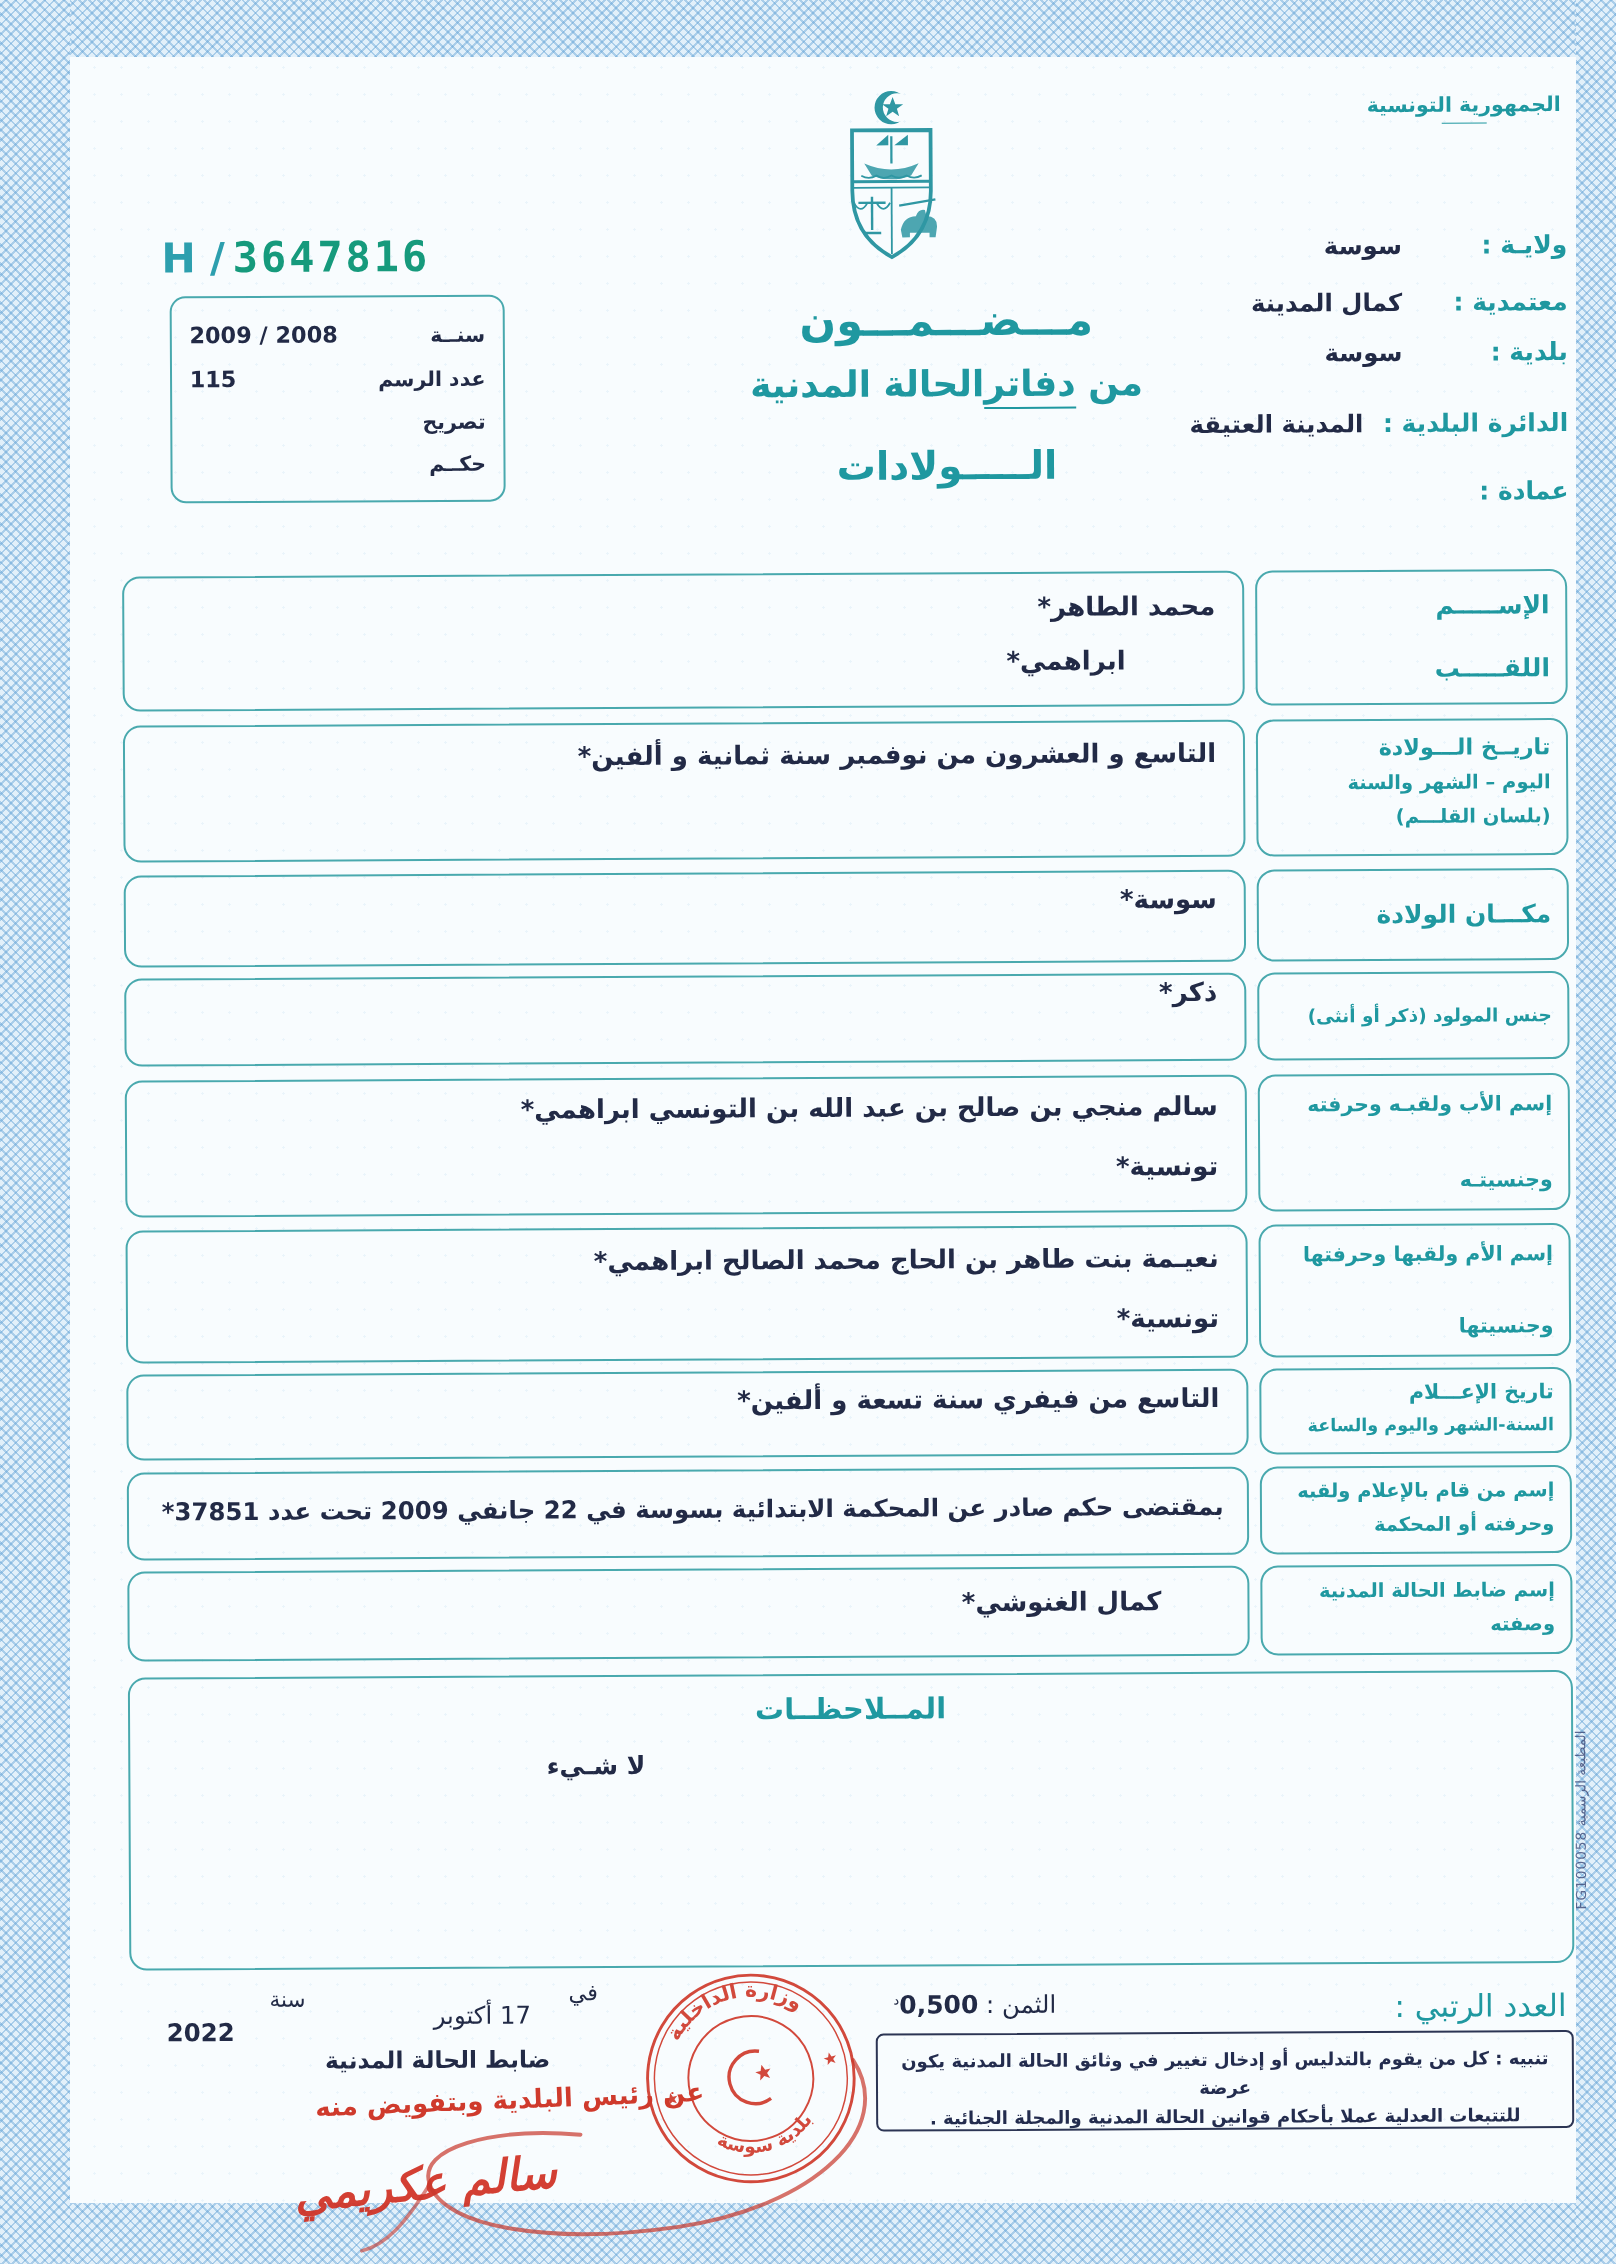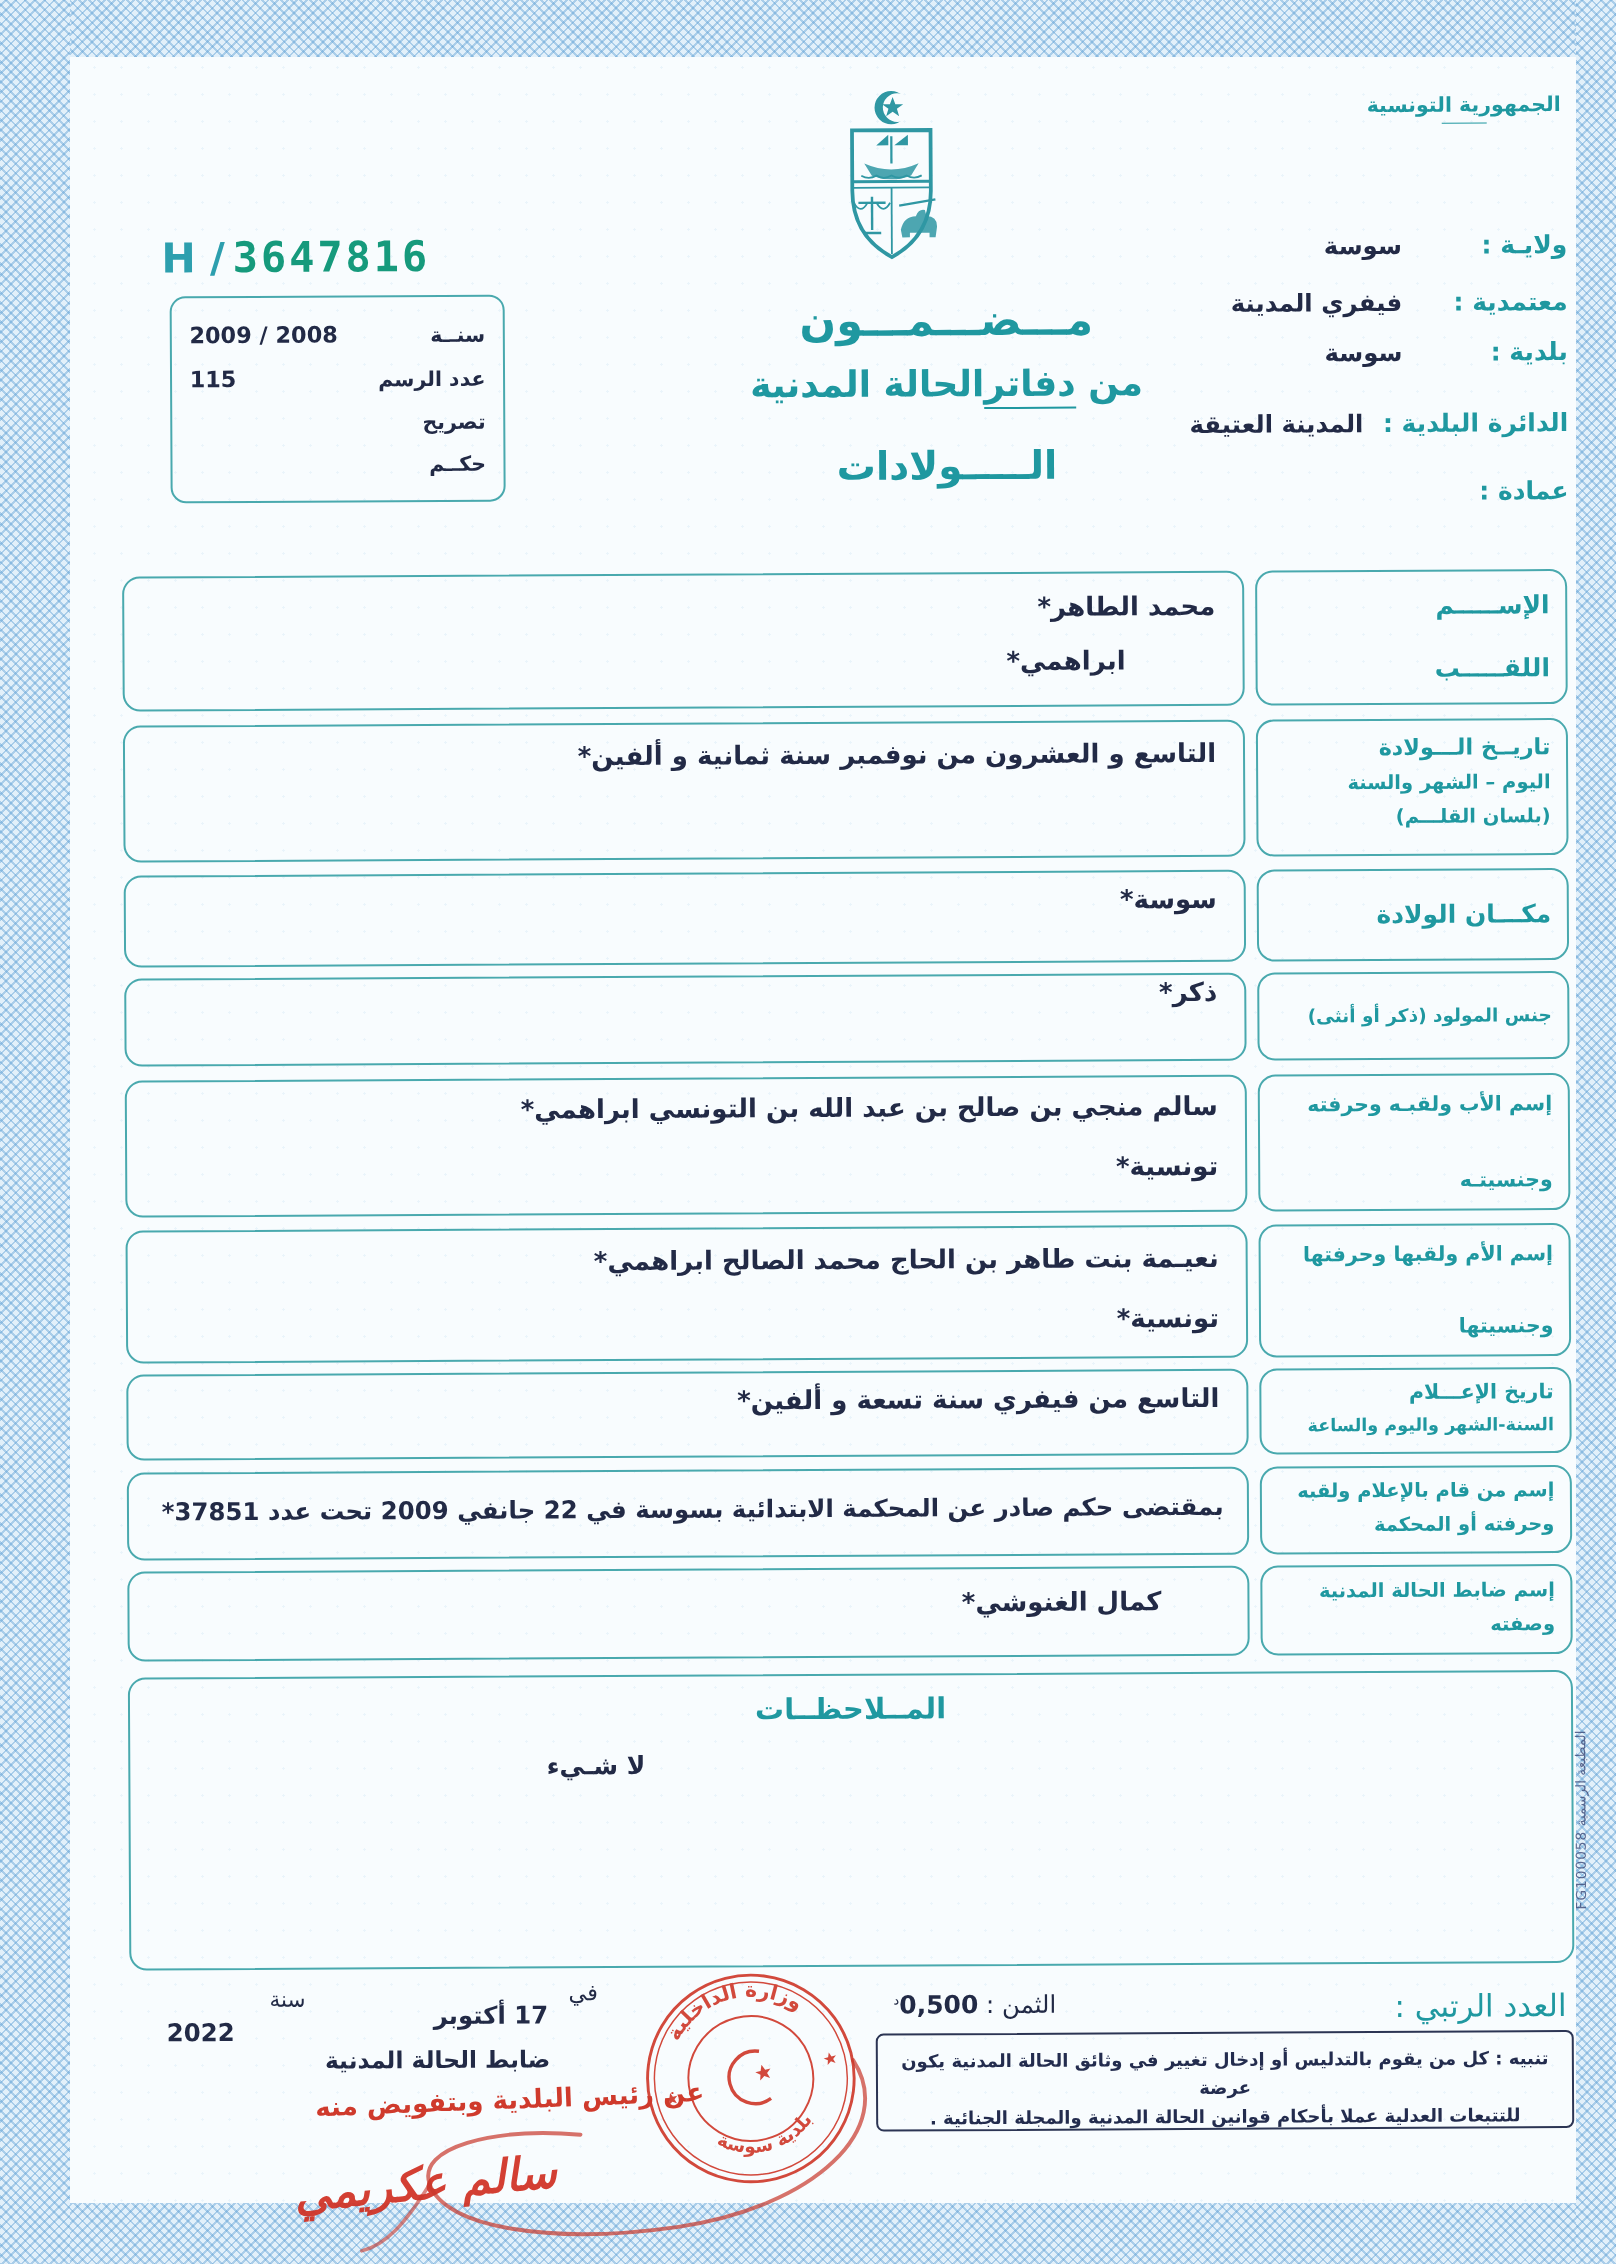--- a/index.html
+++ b/index.html
@@ -82,21 +82,21 @@
   .order-label{position:absolute;top:1991px;right:55px;color:var(--teal);font-weight:normal;font-size:31px;direction:rtl;}
   .price{position:absolute;top:1991px;left:889px;direction:rtl;color:var(--navy);font-size:24.4px;white-space:nowrap;}
   .price b{font-size:25px;}
   .price sup{font-size:12.7px;}
   .warnbox{
     position:absolute;left:871px;top:2034px;width:698px;height:98px;box-sizing:border-box;
     border:2px solid #2c3554;border-radius:7.8px;direction:rtl;text-align:center;
     color:#232c4e;font-size:18px;line-height:1.6;padding:11.7px 13.7px;font-weight:600;
   }
   .d-in{position:absolute;left:564px;top:1978px;font-size:22.4px;direction:rtl;}
-  .d-dm{position:absolute;left:429px;top:1999px;font-size:24.4px;font-weight:bold;direction:rtl;}
+  .d-dm{position:absolute;left:429px;top:1999px;font-size:24.4px;font-weight:normal;direction:rtl;}
   .d-sy{position:absolute;left:265px;top:1984px;font-size:21.5px;direction:rtl;}
   .d-y{position:absolute;left:162px;top:2015px;font-size:24.4px;font-weight:bold;}
   .officer{position:absolute;left:320px;top:2044px;font-size:23.4px;font-weight:bold;color:var(--navy);direction:rtl;}
   .delegation{position:absolute;left:310px;top:2083px;font-size:26px;font-weight:bold;color:var(--red);direction:rtl;transform:rotate(-2deg);white-space:nowrap;}
   .signature{position:absolute;left:288px;top:2155px;font-size:45px;color:#d02f22;font-style:italic;font-weight:bold;transform:rotate(-5deg);opacity:.92;direction:rtl;}
   .stamp{position:absolute;left:632px;top:1964px;width:229px;height:229px;transform:rotate(-14deg);opacity:.92;}
   .flourish{position:absolute;left:263px;top:2036px;pointer-events:none;}
   .sidenote{
     position:absolute;left:1426px;top:1816px;width:302px;transform:rotate(-90deg);
     color:#3a4877;font-size:13.7px;text-align:center;letter-spacing:1px;opacity:.8;direction:rtl;
@@ -172,21 +172,21 @@
       <div class="title3">الـــــولادات</div>
     </div>
 
     <div class="admin">
       <div class="admin-row" style="top:0">
         <span class="admin-label">ولايـة :</span>
         <span class="admin-value">سوسة</span>
       </div>
       <div class="admin-row" style="top:57px">
         <span class="admin-label">معتمدية :</span>
-        <span class="admin-value">فيفري المدينة</span>
+        <span class="admin-value">كمال المدينة</span>
       </div>
       <div class="admin-row" style="top:107px">
         <span class="admin-label">بلدية :</span>
         <span class="admin-value">سوسة</span>
       </div>
       <div class="admin-row" style="top:178px">
         <span class="admin-label">الدائرة البلدية :</span>
         <span class="admin-value">المدينة العتيقة</span>
       </div>
       <div class="admin-row" style="top:246px">

